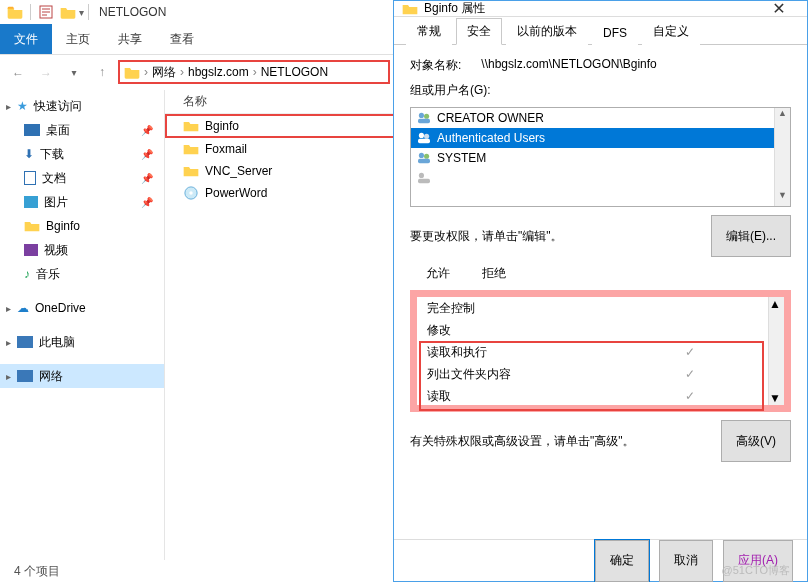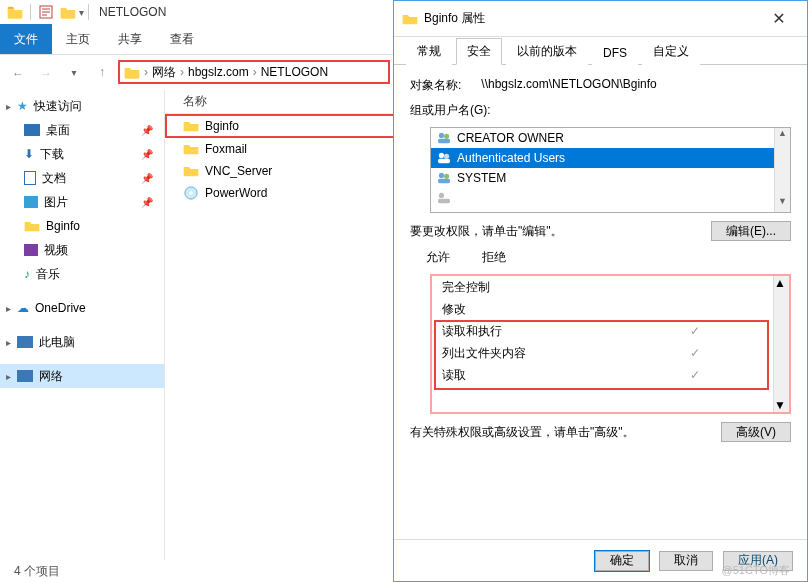--- a/index.html
+++ b/index.html
@@ -29,38 +29,38 @@
   .content{flex:1;position:relative;}
   .content .hdr{display:flex;height:24px;align-items:center;border-bottom:1px solid #eee;}
   .content .hdr .name-col{width:200px;padding-left:18px;color:#444;}
   .content .hdr .sort{color:#888;margin-left:68px;}
   .item{display:flex;align-items:center;height:22px;padding-left:18px;gap:6px;}
   .item.sel{border:2px solid #e8443f;padding-left:16px;height:24px;}
   .status{position:absolute;left:0;bottom:0;height:22px;display:flex;align-items:center;padding-left:14px;color:#555;}
   .watermark{position:absolute;right:18px;bottom:4px;color:#bbb;font-size:11px;}
   
   .props{position:absolute;left:393px;top:0;width:415px;height:582px;background:#fff;border:1px solid #4aa0e8;display:flex;flex-direction:column;}
-  .props-title{height:36px;background:#fff;display:flex;align-items:center;padding:0 8px;border-bottom:1px solid #ddd;}
+  .props-title{height:16px;background:#fff;display:flex;align-items:center;padding:0 8px;border-bottom:1px solid #ddd;}
   .props-title .close{margin-left:auto;font-size:16px;color:#333;width:40px;text-align:center;}
   .tabs{display:flex;height:28px;align-items:flex-end;padding-left:12px;gap:4px;border-bottom:1px solid #c9c9c9;}
   .ptab{padding:4px 10px;border:1px solid transparent;position:relative;top:1px;background:#fff;}
   .ptab.active{border:1px solid #c9c9c9;border-bottom:1px solid #fff;}
   .props-body{flex:1;padding:12px 16px 8px 16px;overflow:hidden;display:flex;flex-direction:column;gap:8px;}
   .lblrow{display:flex;gap:20px;}
-  .userlist{border:1px solid #aeaeae;height:86px;overflow:hidden;position:relative;margin-left:20px;}
+  .userlist{border:1px solid #aeaeae;height:100px;overflow:hidden;position:relative;}
   .userlist .uitem{height:20px;display:flex;align-items:center;padding:0 6px;gap:6px;}
   .userlist .uitem.sel{background:#0078d7;color:#fff;}
   .userlist .scroll{position:absolute;right:0;top:0;bottom:0;width:16px;background:#f0f0f0;border-left:1px solid #ddd;}
   .userlist .scroll .up,.userlist .scroll .down{height:16px;text-align:center;font-size:9px;color:#666;}
-  .btn{border:1px solid #adadad;background:#e1e1e1;height:20px;padding:0 14px;display:inline-flex;align-items:center;justify-content:center;}
+  .btn{border:1px solid #adadad;background:#e1e1e1;height:42px;padding:0 14px;display:inline-flex;align-items:center;justify-content:center;}
   .btn.primary{background:#e1e1e1;outline:1px solid #0078d7;}
   .perm-head{display:flex;padding-right:22px;}
   .perm-head .pname{flex:1;}
   .perm-head .allow,.perm-head .deny{width:56px;text-align:center;}
-  .permlist{border:2px solid #fca5a5;height:140px;position:relative;margin-left:20px;}
+  .permlist{border:7px solid #fca5a5;height:122px;position:relative;}
   .permlist .pitem{display:flex;height:22px;align-items:center;padding:0 10px;}
   .permlist .pitem .plabel{flex:1;}
   .permlist .pitem .chk{width:56px;text-align:center;color:#9e9e9e;}
   .permlist .scroll{position:absolute;right:0;top:0;bottom:0;width:16px;background:#f0f0f0;border-left:1px solid #ddd;}
   .perm-redbox{position:absolute;left:2px;top:44px;right:20px;height:70px;border:2px solid #e8443f;pointer-events:none;}
   .dlg-buttons{height:42px;border-top:1px solid #ddd;display:flex;justify-content:flex-end;align-items:center;gap:10px;padding:0 14px;}
   .folder-svg{width:16px;height:14px;}
   .usersvg{width:14px;height:12px;}
   .disk-svg{width:16px;height:14px;}
   .udim{color:#999;}
@@ -332,17 +332,17 @@
 
     <div class="row" style="justify-content:space-between;align-items:center;">
       <span>有关特殊权限或高级设置，请单击"高级"。</span>
       <span class="btn">高级(V)</span>
     </div>
   </div>
 
   <div class="dlg-buttons">
     <span class="btn primary">确定</span>
     <span class="btn">取消</span>
-    <span class="btn" style="color:#0c4a6e;">应用(A)</span>
+    <span class="btn" style="color:#a21caf;">应用(A)</span>
   </div>
 </div>
 
 <div class="watermark">@51CTO博客</div>
 
 </body></html>

